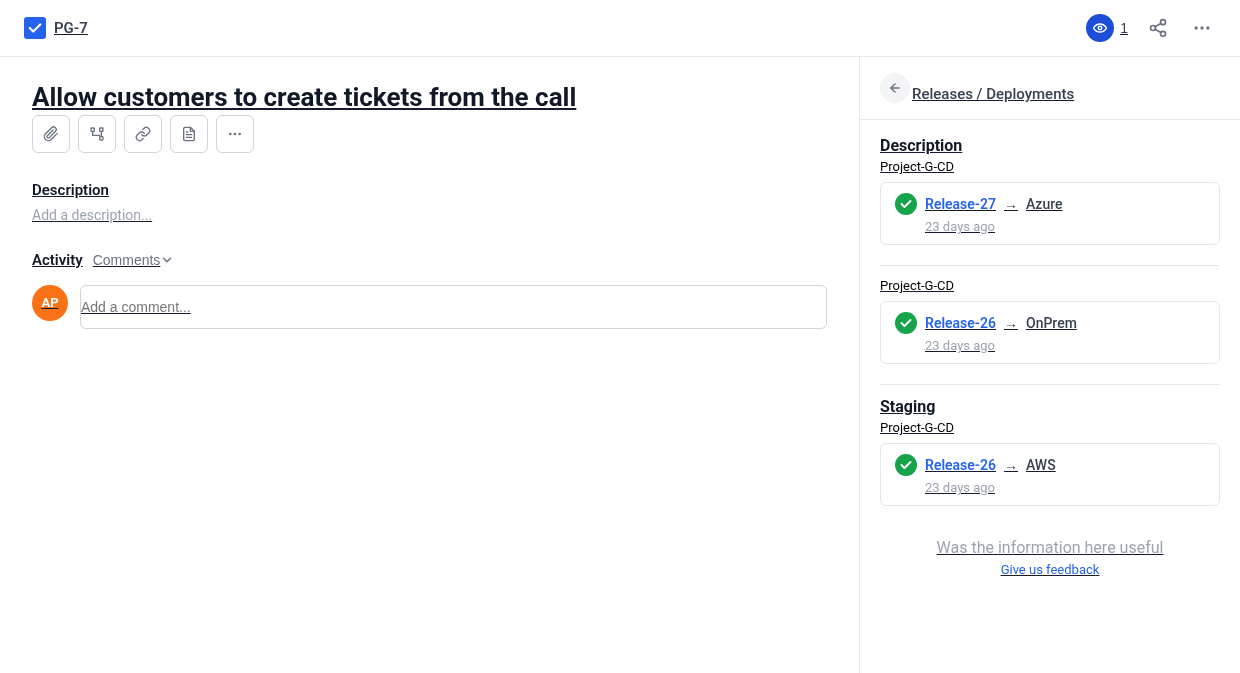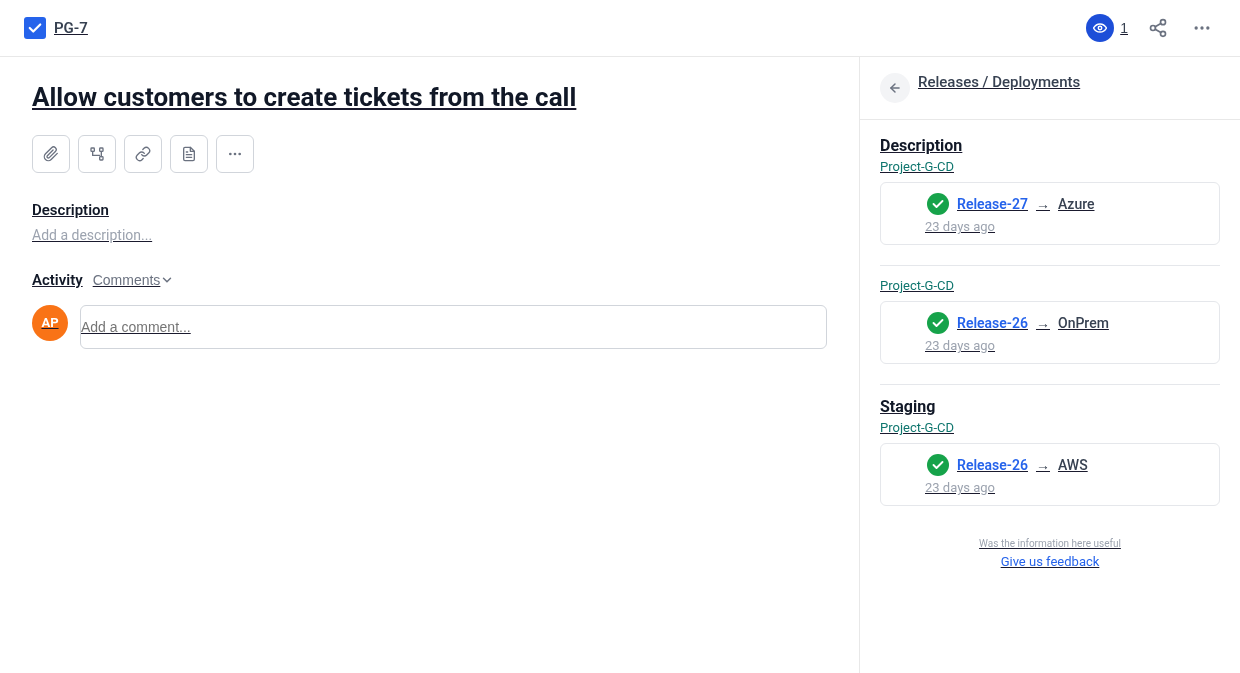--- a/index.html
+++ b/index.html
@@ -96,21 +96,20 @@
     .left-panel {
       flex: 1;
       padding: 24px 32px;
       border-right: 1px solid #e8e8e8;
     }
     .issue-title {
       font-size: 26px;
       font-weight: 700;
       color: #111827;
       line-height: 1.3;
-      margin-bottom: 20px;
     }
     
     .toolbar {
       display: flex;
       align-items: center;
       gap: 8px;
       margin-bottom: 28px;
     }
     .toolbar-btn {
       width: 38px;
@@ -189,22 +188,22 @@
       background: #fff;
     }
     
     .right-panel {
       width: 380px;
       padding: 0;
       flex-shrink: 0;
     }
     .right-panel-header {
       display: flex;
-      align-items: flex-start;
-      gap: 8px;
+      align-items: flex-end;
+      gap: 2px;
       padding: 16px 20px;
       border-bottom: 1px solid #e8e8e8;
     }
     .back-btn {
       width: 30px;
       height: 30px;
       border-radius: 50%;
       background: #f3f4f6;
       border: none;
       cursor: pointer;
@@ -225,36 +224,35 @@
       margin-bottom: 20px;
     }
     .env-name {
       font-size: 16px;
       font-weight: 700;
       color: #111827;
       margin-bottom: 4px;
     }
     .pipeline-name {
       font-size: 13px;
-      color: #0f766e;
+      color: #000000;
       margin-bottom: 8px;
     }
     .release-item {
       background: #fff;
       border: 1px solid #e5e7eb;
       border-radius: 6px;
       padding: 10px 14px;
       margin-bottom: 4px;
     }
     .release-row {
       display: flex;
       align-items: center;
       gap: 8px;
       margin-bottom: 4px;
-      margin-left: 32px;
     }
     .check-circle {
       width: 22px;
       height: 22px;
       border-radius: 50%;
       background: #16a34a;
       display: flex;
       align-items: center;
       justify-content: center;
       flex-shrink: 0;
@@ -287,21 +285,21 @@
     .divider {
       border: none;
       border-top: 1px solid #e5e7eb;
       margin: 12px 0;
     }
     .feedback-section {
       text-align: center;
       padding: 12px 0 4px;
     }
     .feedback-text {
-      font-size: 10px;
+      font-size: 16px;
       color: #9ca3af;
       margin-bottom: 4px;
     }
     .feedback-link {
       color: #2563eb;
       font-size: 13px;
       cursor: pointer;
       text-decoration: none;
     }
   </style>

